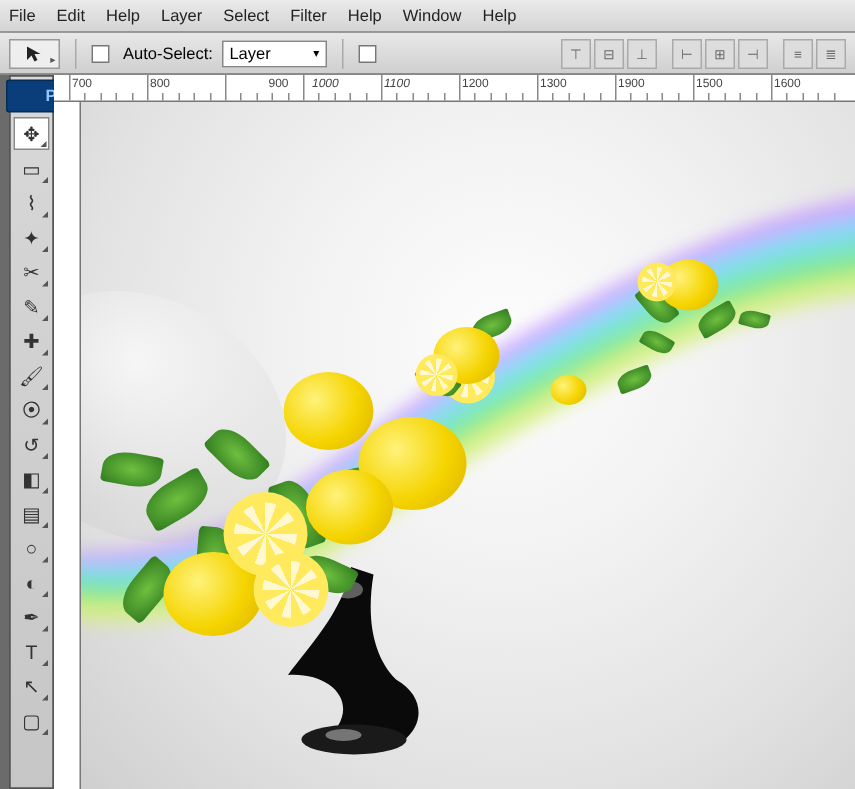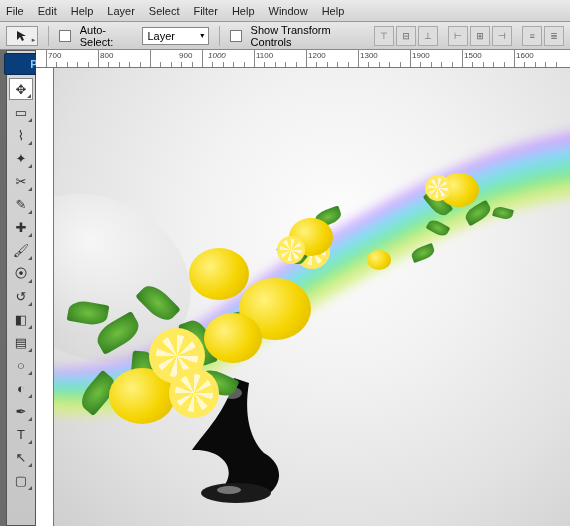--- a/index.html
+++ b/index.html
@@ -71,21 +71,20 @@
       </svg>
   </div>
   <div class="vsep"></div>
   <span class="checkbox"></span>
   <span>Auto-Select:</span>
   <div class="dropdown">
       <span>Layer</span>
     </div>
   <div class="vsep"></div>
   <span class="checkbox"></span>
-  <span>Show Transform Controls</span>
   <div class="align-group">
     <div class="align-btn">⊤</div>
     <div class="align-btn">⊟</div>
     <div class="align-btn">⊥</div>
     <div style="width:6px"></div>
     <div class="align-btn">⊢</div>
     <div class="align-btn">⊞</div>
     <div class="align-btn">⊣</div>
     <div style="width:6px"></div>
     <div class="align-btn">≡</div>
@@ -143,21 +142,21 @@
         <div class="tick" style="left: 176.4px; height: 6px; top: 12px;"></div>
         <div class="tick" style="left: 186.8px; height: 6px; top: 12px;"></div>
         <div class="tick" style="left: 197.2px; height: 6px; top: 12px;"></div>
         <div class="tick" style="left: 207.6px; height: 6px; top: 12px;"></div>
         <div class="lbl" style="left: 172px; font-style: italic;">1000</div>
         <div class="tick" style="left: 218px;"></div>
         <div class="tick" style="left: 228.4px; height: 6px; top: 12px;"></div>
         <div class="tick" style="left: 238.8px; height: 6px; top: 12px;"></div>
         <div class="tick" style="left: 249.2px; height: 6px; top: 12px;"></div>
         <div class="tick" style="left: 259.6px; height: 6px; top: 12px;"></div>
-        <div class="lbl" style="left: 220px;">1100</div>
+        <div class="lbl" style="left: 220px; font-style: italic;">1100</div>
         <div class="tick" style="left: 270px;"></div>
         <div class="tick" style="left: 280.4px; height: 6px; top: 12px;"></div>
         <div class="tick" style="left: 290.8px; height: 6px; top: 12px;"></div>
         <div class="tick" style="left: 301.2px; height: 6px; top: 12px;"></div>
         <div class="tick" style="left: 311.6px; height: 6px; top: 12px;"></div>
         <div class="lbl" style="left: 272px;">1200</div>
         <div class="tick" style="left: 322px;"></div>
         <div class="tick" style="left: 332.4px; height: 6px; top: 12px;"></div>
         <div class="tick" style="left: 342.8px; height: 6px; top: 12px;"></div>
         <div class="tick" style="left: 353.2px; height: 6px; top: 12px;"></div>

